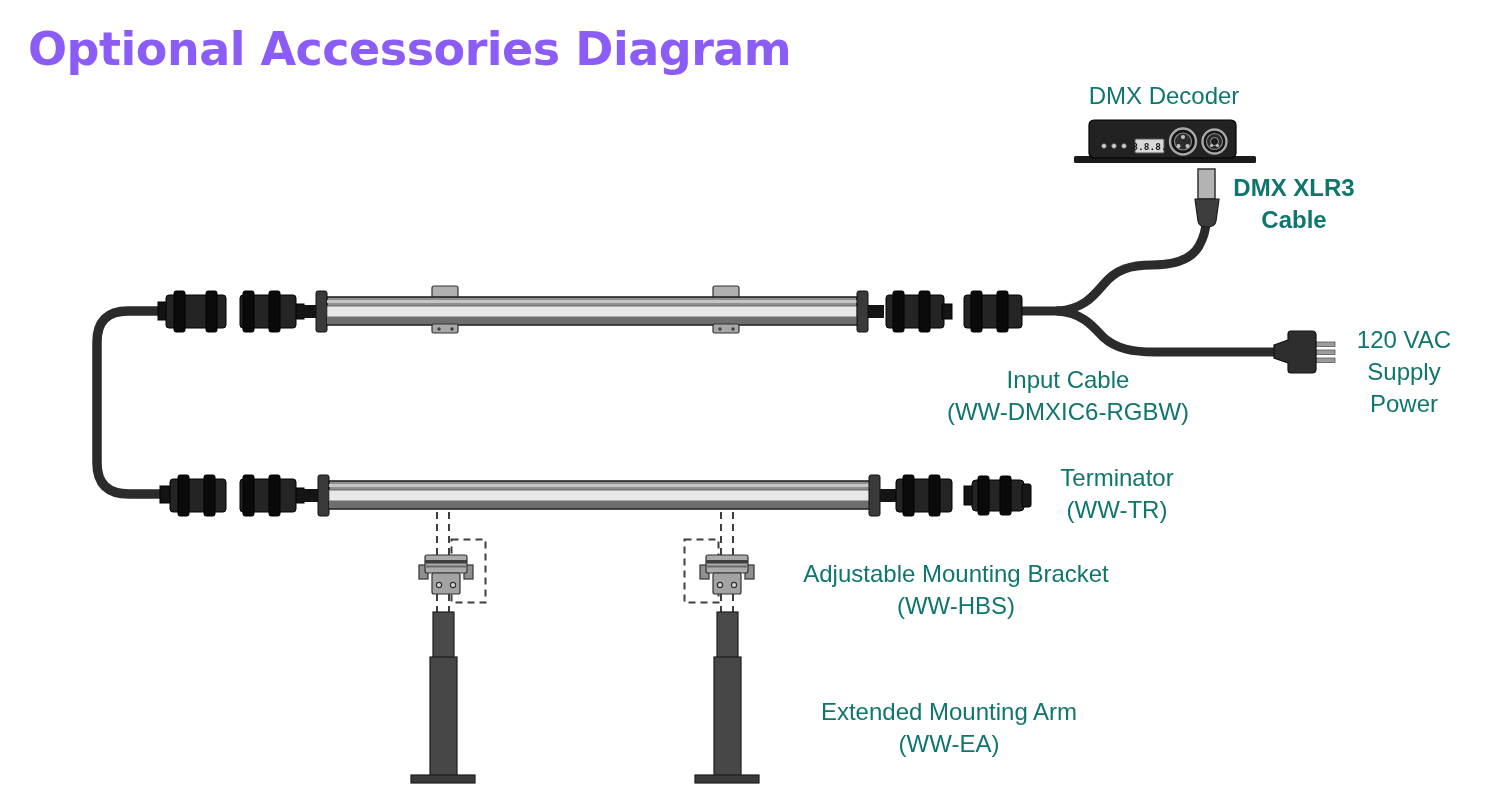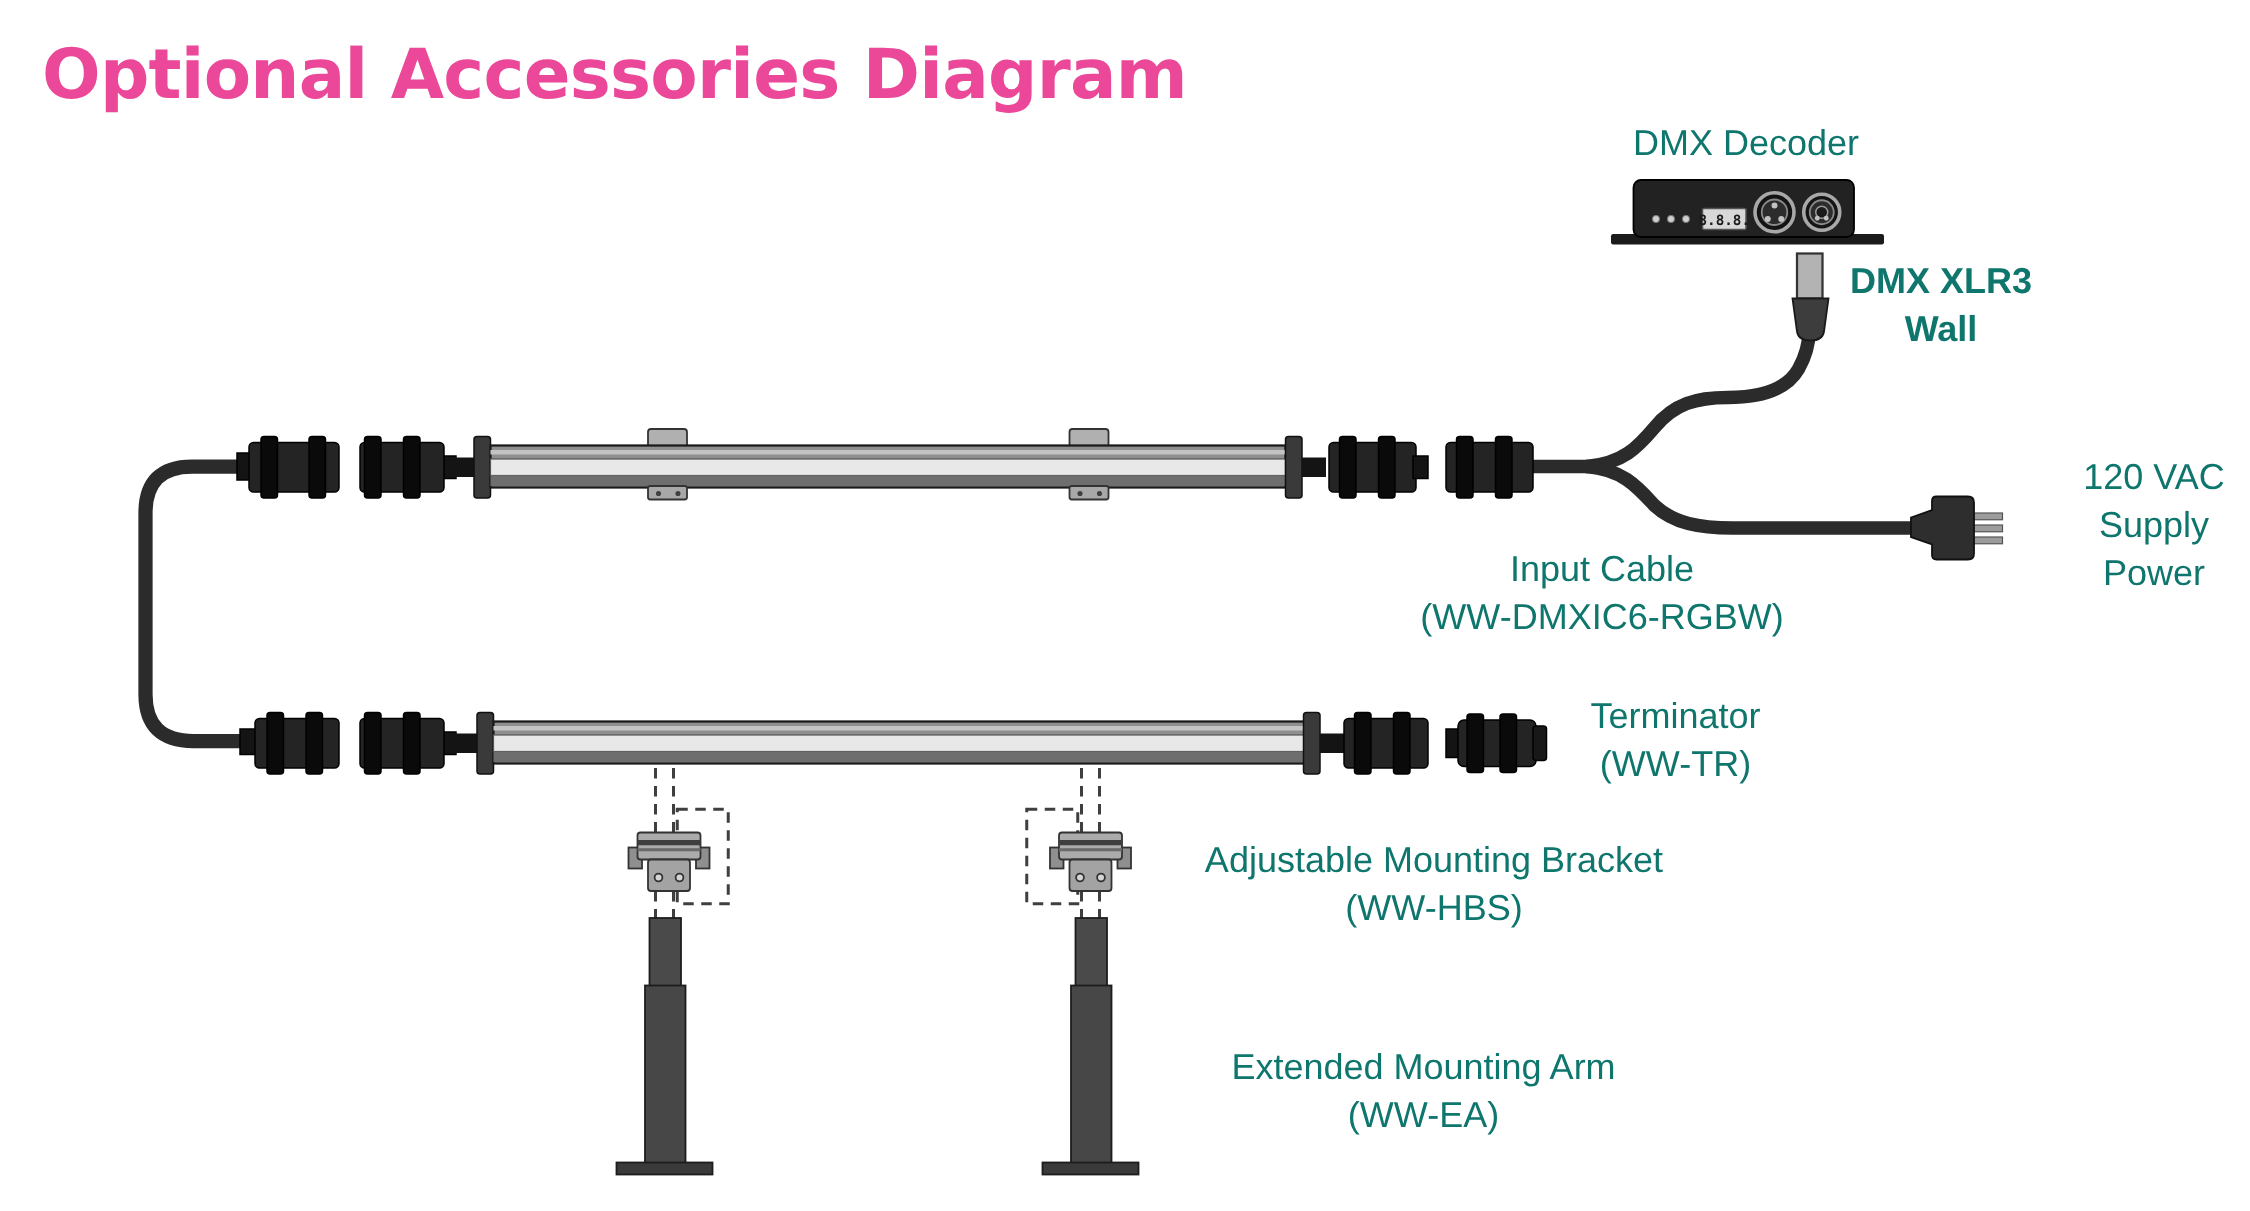--- a/index.html
+++ b/index.html
@@ -3,21 +3,21 @@
 <meta charset="utf-8">
 <style>
   html,body{margin:0;padding:0;background:#fff;}
   .canvas{
     position:relative;width:1500px;height:807px;background:#ffffff;overflow:hidden;
     font-family:"Liberation Sans", sans-serif;color:#1f1f1f;
   }
   .title{
     position:absolute;left:28px;top:22px;
     font-family:"DejaVu Sans", sans-serif;font-weight:800;font-size:46px;
-    letter-spacing:-0.5px;color:#ec4899;white-space:nowrap;
+    letter-spacing:-0.5px;color:#8b5cf6;white-space:nowrap;
   }
   .label{
     position:absolute;transform:translateX(-50%);
     font-size:24px;line-height:1.33;text-align:center;white-space:nowrap;color:#0f766e;
   }
   svg.art{position:absolute;left:0;top:0;}
 </style>
 </head>
 <body>
 
@@ -212,31 +212,31 @@
   </svg>
 
   <div class="title">Optional Accessories Diagram</div>
 
   <div class="label" style="left:1164px;top:80px;">
     <div>DMX Decoder</div>
   </div>
 
   <div class="label" style="left:1294px;top:172px;font-weight:bold;">
     <div>DMX XLR3</div>
-    <div>Wall</div>
+    <div>Cable</div>
   </div>
 
 
 
   <div class="label" style="left:1068px;top:364px;">
     <div>Input Cable</div>
     <div>(WW-DMXIC6-RGBW)</div>
   </div>
 
-  <div class="label" style="left:1404px;top:303px;margin-left:32px;">
+  <div class="label" style="left:1404px;top:324px;">
     <div>120 VAC</div>
     <div>Supply</div>
     <div>Power</div>
   </div>
 
   <div class="label" style="left:1117px;top:462px;">
     <div>Terminator</div>
     <div>(WW-TR)</div>
   </div>
 

